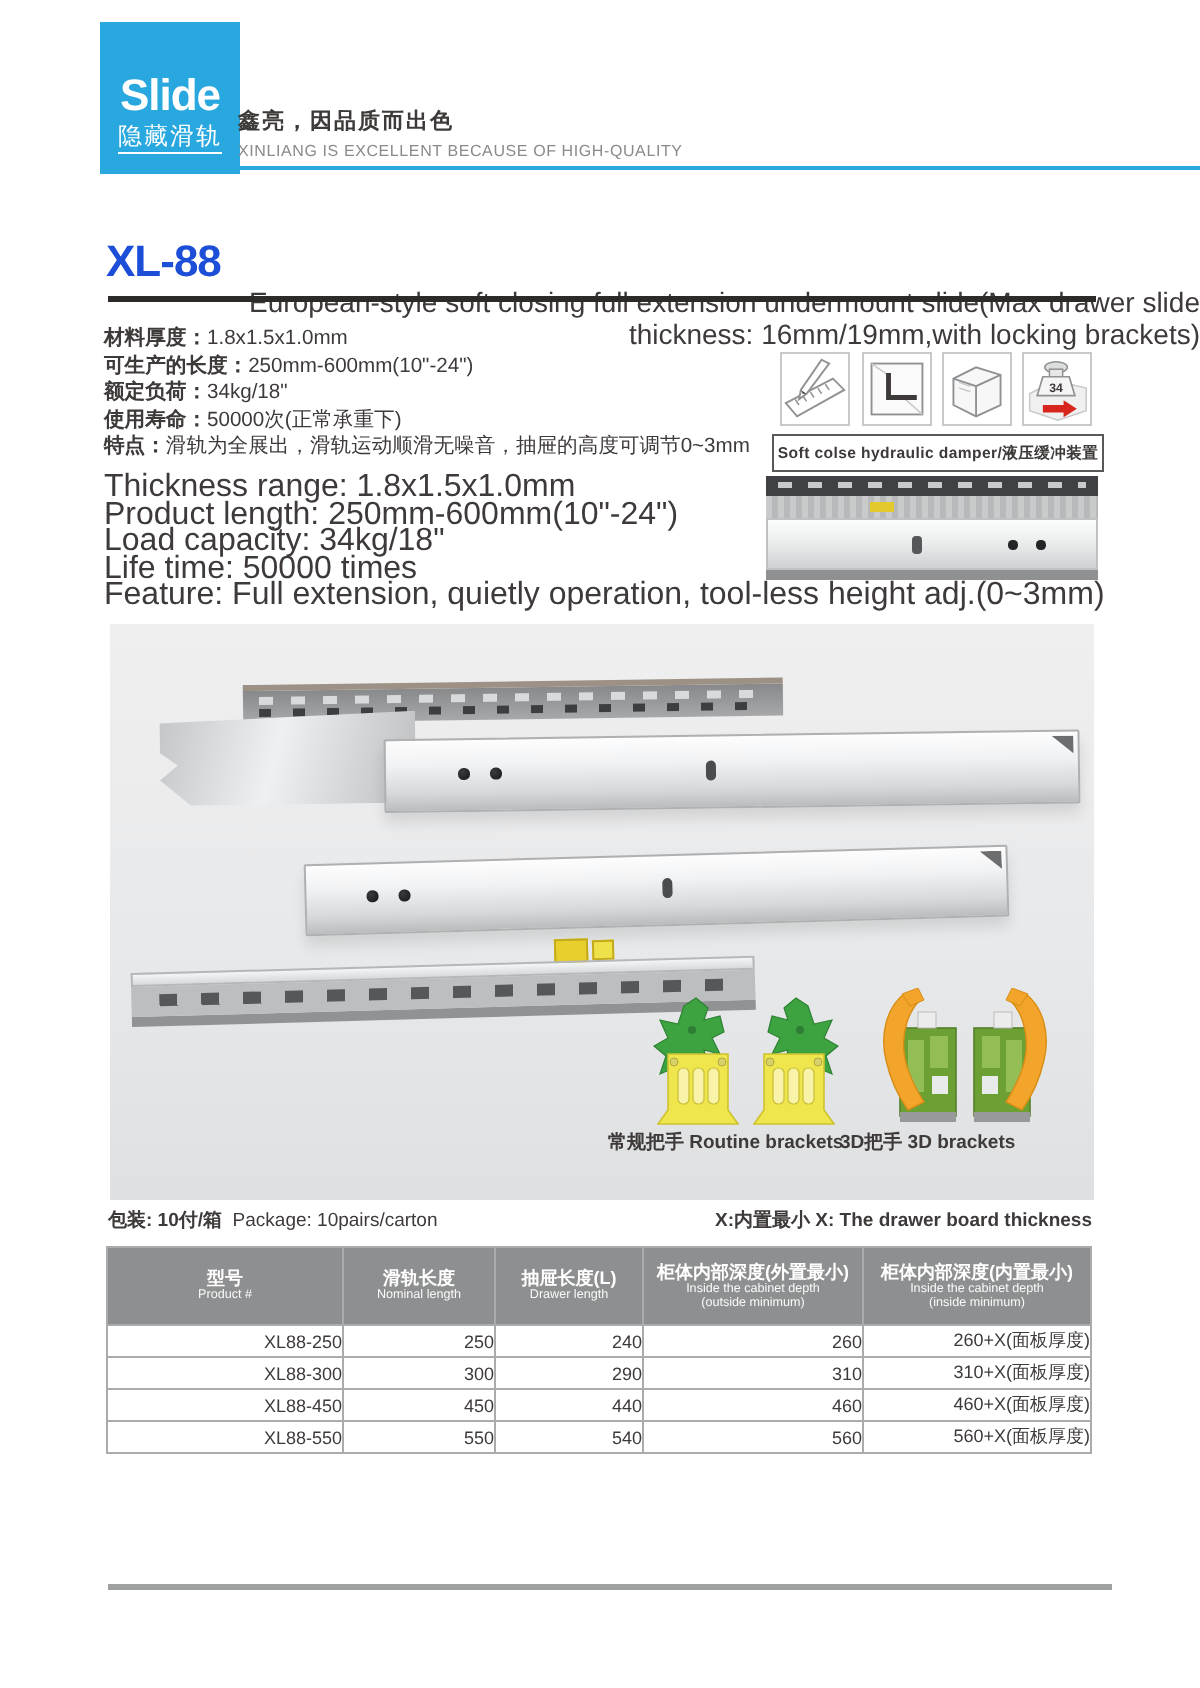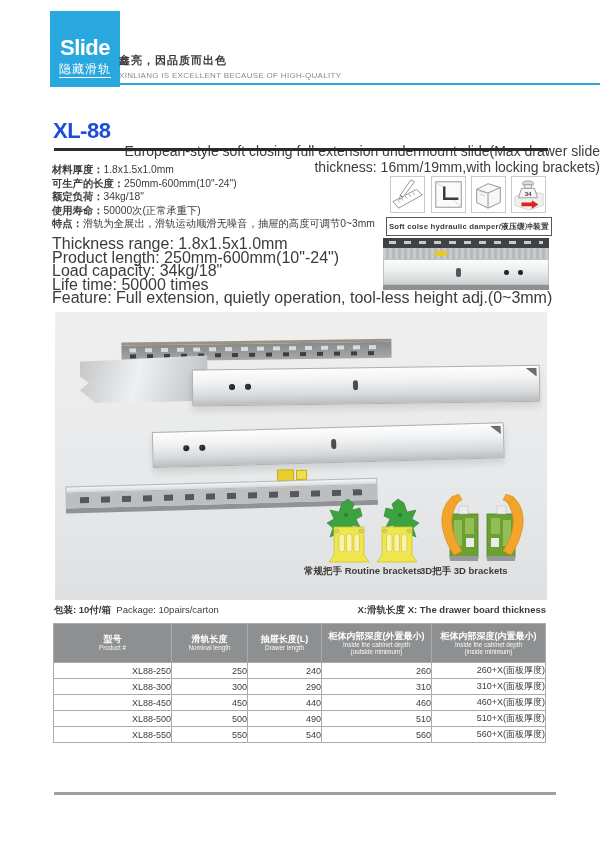--- a/index.html
+++ b/index.html
@@ -250,21 +250,21 @@
       <path d="M15 3 C6 10 3 24 6 36 C8 45 12 54 17 61 L25 57 C20 49 16 41 15 32 C14 22 17 12 23 6 Z" fill="#F2A42B" stroke="#D78D15" stroke-width="0.7"></path>
       <path d="M14 3 l8 -3 3 6 -7 3 Z" fill="#F2A42B" stroke="#D78D15" stroke-width="0.5"></path>
     </svg>
 
     <div class="photo-label lab-routine">常规把手 Routine brackets</div>
     <div class="photo-label lab-3d">3D把手 3D brackets</div>
   </div>
 
   <div class="pack-line">
     <div class="pack-left"><b>包装: 10付/箱</b>&nbsp;&nbsp;<span>Package: 10pairs/carton</span></div>
-    <div class="pack-right"><span>X:滑轨长度</span> <span>X: The drawer board thickness</span></div>
+    <div class="pack-right"><span>X:内置最小</span> <span>X: The drawer board thickness</span></div>
   </div>
 
   <table class="spec-table">
     <colgroup>
         <col style="width:118px">
         <col style="width:76px">
         <col style="width:74px">
         <col style="width:110px">
         <col style="width:114px">
       </colgroup>
@@ -310,27 +310,20 @@
           <td>310+X(面板厚度)</td>
         </tr>
       <tr>
           <td>XL88-450</td>
           <td>450</td>
           <td>440</td>
           <td>460</td>
           <td>460+X(面板厚度)</td>
         </tr>
       <tr>
-          <td>XL88-500</td>
-          <td>500</td>
-          <td>490</td>
-          <td>510</td>
-          <td>510+X(面板厚度)</td>
-        </tr>
-      <tr>
           <td>XL88-550</td>
           <td>550</td>
           <td>540</td>
           <td>560</td>
           <td>560+X(面板厚度)</td>
         </tr>
     </tbody>
   </table>
 
   <div class="footer-rule"></div>

